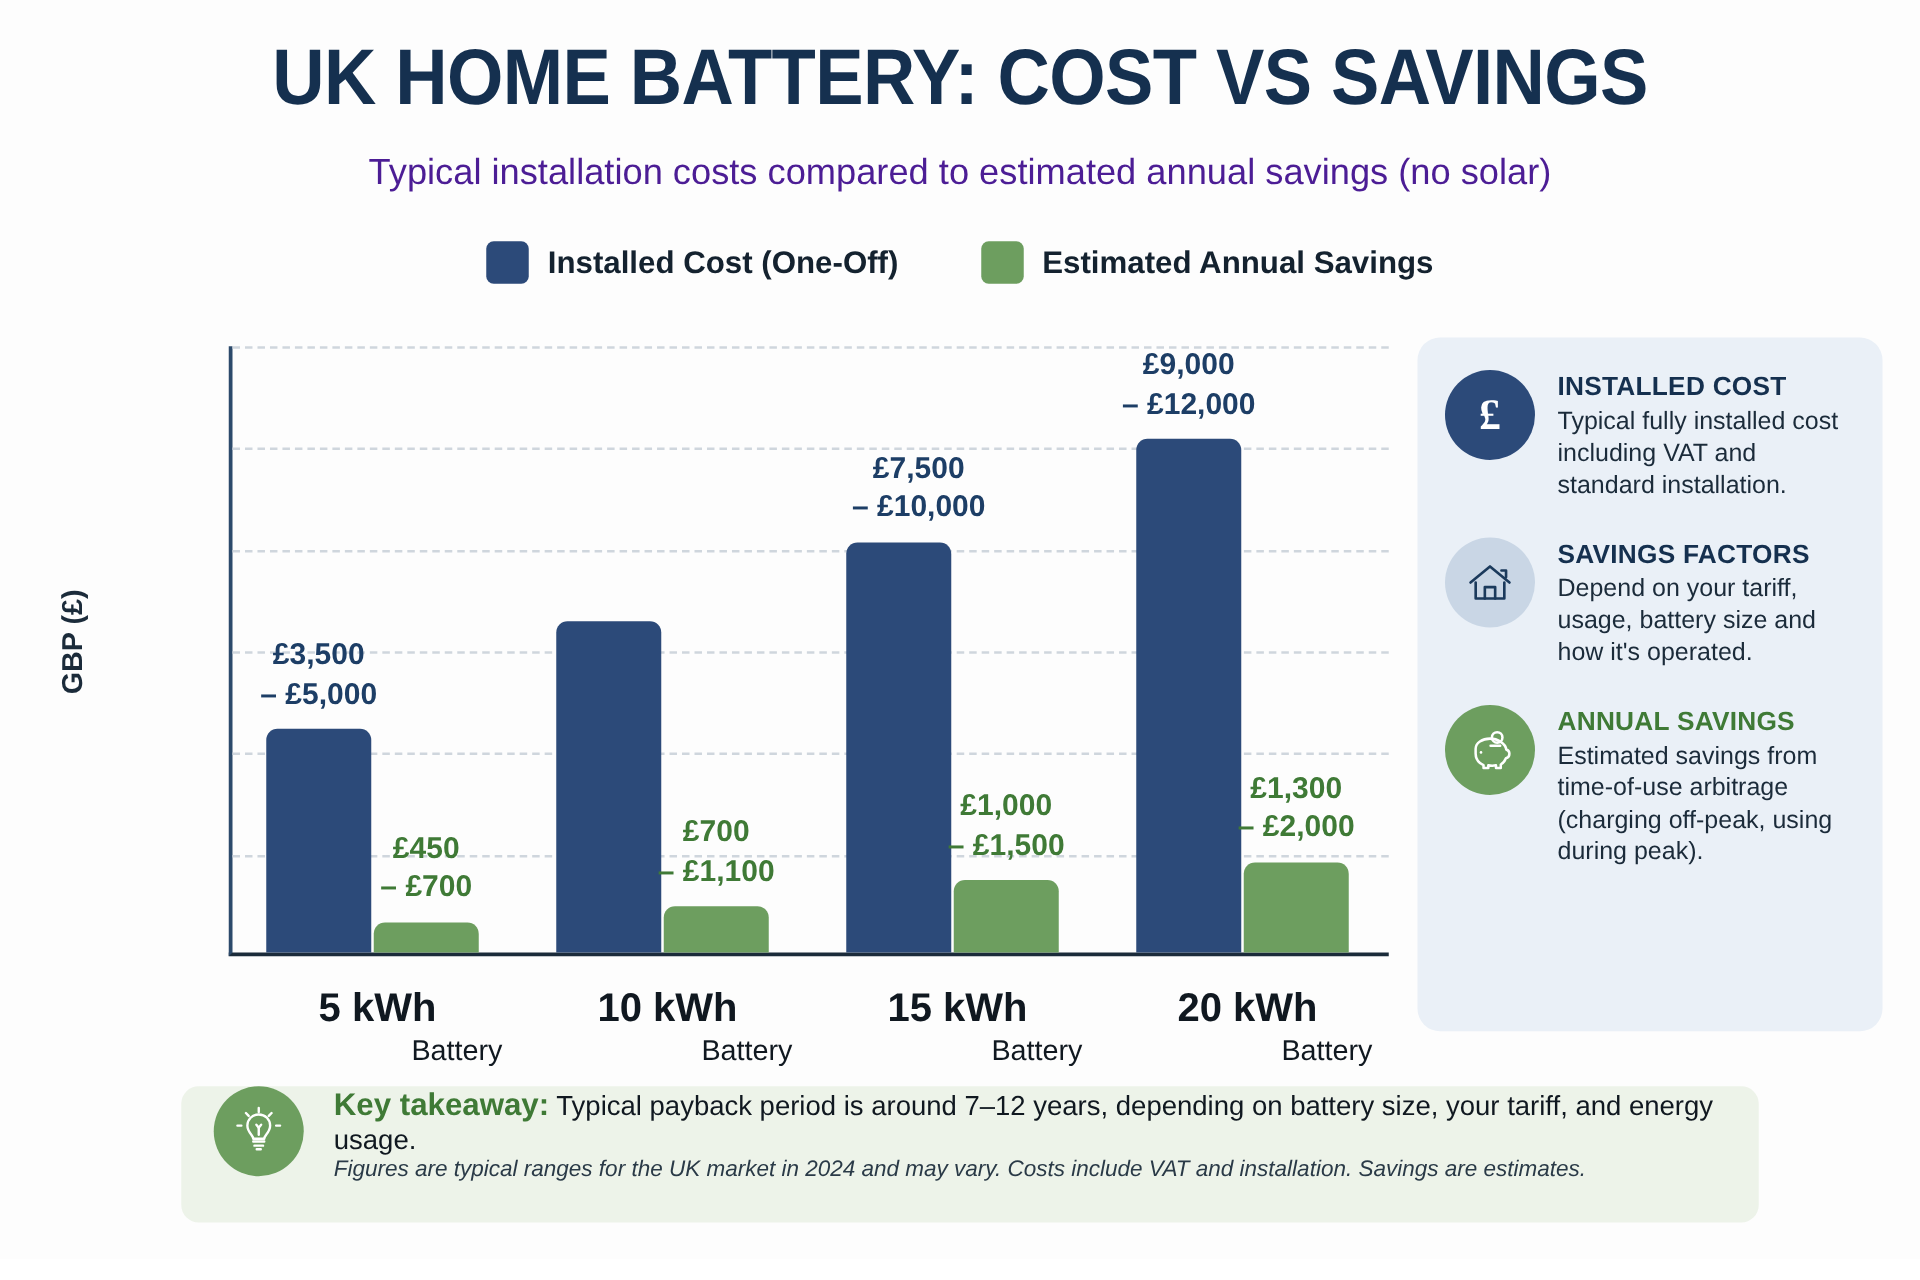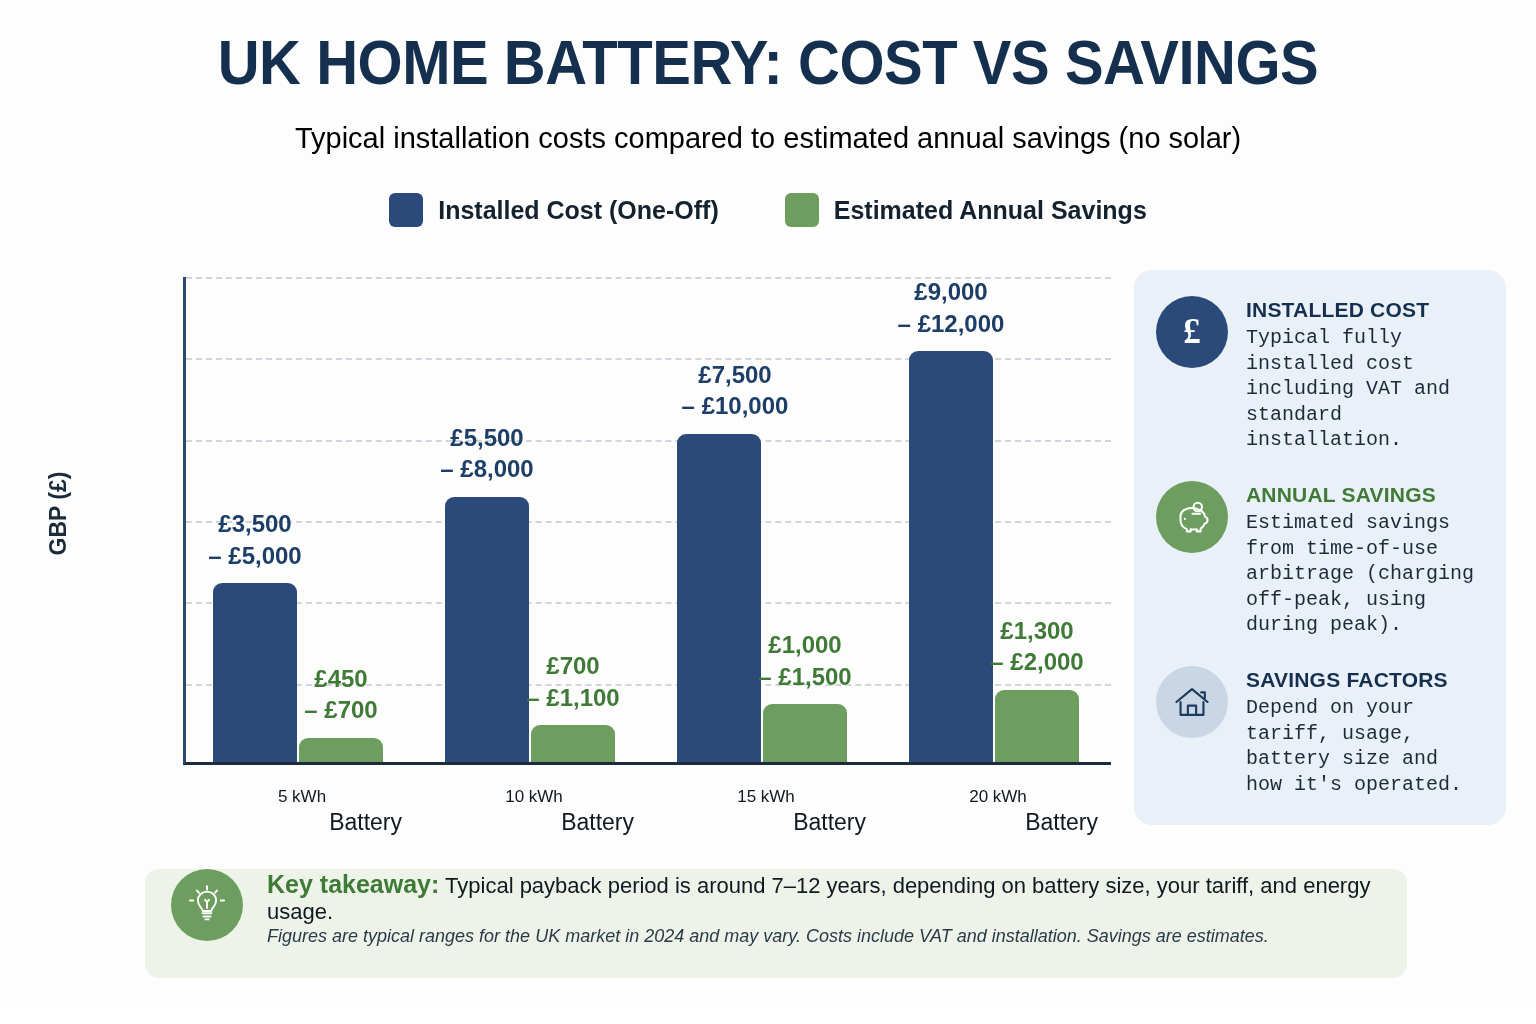--- a/index.html
+++ b/index.html
@@ -31,21 +31,21 @@
     font-family: "Liberation Sans", sans-serif;
     transform: scaleX(0.92);
     text-transform: uppercase;
   }
   .subtitle {
     position: absolute;
     top: 122px; left: 0; width: 1536px;
     text-align: center;
     font-size: 29px;
     font-weight: 400;
-    color: #000000;
+    color: #4c1d95;
   }
 
   
   .legend {
     position: absolute;
     top: 193px; left: 0; width: 1536px;
     display: flex;
     justify-content: center;
     align-items: center;
     gap: 66px;
@@ -101,21 +101,21 @@
     white-space: pre;
   }
   .bar-label.cost   { color: #1d3e66; }
   .bar-label.saving { color: #3f7a36; }
 
   .cat-label {
     position: absolute;
     text-align: center;
     line-height: 1.22;
   }
-  .cat-label .cat-main { display:block; font-size: 17px; font-weight: 400; color: #101820; }
+  .cat-label .cat-main { display:block; font-size: 32px; font-weight: 700; color: #101820; }
   .cat-label .cat-sub  { display:block; font-size: 23px; font-weight: 400; color: #101820; text-align: right; }
 
   
   .side-panel {
     position: absolute;
     left: 1134px; top: 270px;
     width: 372px; height: 555px;
     background: #eaf0f7;
     border-radius: 18px;
     padding: 26px 22px 20px 22px;
@@ -125,21 +125,21 @@
     flex: 0 0 auto;
     width: 72px; height: 72px;
     border-radius: 50%;
     display: flex; align-items: center; justify-content: center;
   }
   .side-text { flex: 1 1 auto; padding-top: 2px; }
   .side-head {
     font-size: 21px; font-weight: 800;
     letter-spacing: 0.2px; margin-bottom: 3px;
   }
-  .side-body { font-size: 20px; line-height: 1.28; color: #1b2b3a; font-family: Liberation Mono, monospace; }
+  .side-body { font-size: 20px; line-height: 1.28; color: #1b2b3a; }
 
   
   .takeaway {
     position: absolute;
     left: 145px; top: 869px;
     width: 1262px; height: 109px;
     background: #edf3e9;
     border-radius: 14px;
     display: flex; align-items: flex-start;
     padding: 0 26px;
@@ -192,22 +192,20 @@
         <div class="bar-label cost" style="left: -41px; width: 220px; top: 231.067px;">£3,500
 – £5,000</div>
         <div class="bar saving" style="left: 113px; width: 84px; height: 24.4px;"></div>
         <div class="bar-label saving" style="left: 45px; width: 220px; top: 385.6px;">£450
 – £700</div>
         <div class="cat-label" style="left: 16px; width: 200px; top: 510px;">
           <span class="cat-main">5 kWh</span>
           <span class="cat-sub">Battery</span>
         </div>
         <div class="bar cost" style="left: 259px; width: 84px; height: 265.35px;"></div>
-        <div class="bar-label cost" style="left: 191px; width: 220px; top: 144.65px;">£5,500
-– £8,000</div>
         <div class="bar saving" style="left: 345px; width: 84px; height: 36.6px;"></div>
         <div class="bar-label saving" style="left: 277px; width: 220px; top: 373.4px;">£700
 – £1,100</div>
         <div class="cat-label" style="left: 248px; width: 200px; top: 510px;">
           <span class="cat-main">10 kWh</span>
           <span class="cat-sub">Battery</span>
         </div>
         <div class="bar cost" style="left: 491px; width: 84px; height: 328.383px;"></div>
         <div class="bar-label cost" style="left: 439px; width: 220px; top: 81.6167px;">£7,500
 – £10,000</div>
@@ -239,46 +237,46 @@
           <text x="12" y="18" font-size="19" font-family="Liberation Serif, serif" font-weight="700" fill="#ffffff" text-anchor="middle">£</text>
         </svg>
       </div>
       <div class="side-text">
         <div class="side-head" style="color:#15304f;text-transform:uppercase">Installed Cost</div>
         <div class="side-body">Typical fully installed cost including VAT and standard installation.</div>
       </div>
     </div>
 
     <div class="side-item">
+      <div class="side-icon" style="background:#c9d6e5">
+        <svg width="44" height="44" viewBox="0 0 48 48" fill="none" stroke="#1b3a5c" stroke-width="2.3" stroke-linecap="round" stroke-linejoin="round" aria-hidden="true">
+          <path d="M7 24L24 10l17 14"></path>
+          <path d="M34 13.5h4v6"></path>
+          <path d="M11.5 24v14h25V24"></path>
+          <path d="M19.5 38V28h9v10"></path>
+        </svg>
+      </div>
+      <div class="side-text">
+        <div class="side-head" style="color:#15304f;text-transform:uppercase">Savings Factors</div>
+        <div class="side-body">Depend on your tariff, usage, battery size and how it's operated.</div>
+      </div>
+    </div>
+
+    <div class="side-item">
       <div class="side-icon" style="background:#6d9e5f">
         <svg width="46" height="46" viewBox="0 0 48 48" fill="none" stroke="#ffffff" stroke-width="2.1" stroke-linecap="round" stroke-linejoin="round" aria-hidden="true">
           <circle cx="30" cy="13.5" r="4.4"></circle>
           <path d="M12 23c0-5 5.5-8.5 12-8.5S37 18.6 37.6 23.6c1.6.5 2.6 1.9 2.6 3.6 0 1.8-1.2 3.3-2.9 3.7-.8 2.2-2.4 4-4.3 5.2V39h-4v-2.2c-1 .2-2 .3-3.1.3s-2.3-.1-3.3-.4V39h-4v-2.3C14.3 34.8 12 31.2 12 27z"></path>
           <circle cx="16.5" cy="26" r="1.1" fill="#ffffff" stroke="none"></circle>
           <path d="M24.5 20.5h8"></path>
         </svg>
       </div>
       <div class="side-text">
         <div class="side-head" style="color:#3f7a36;text-transform:uppercase">Annual Savings</div>
         <div class="side-body">Estimated savings from time-of-use arbitrage (charging off-peak, using during peak).</div>
-      </div>
-    </div>
-
-    <div class="side-item">
-      <div class="side-icon" style="background:#c9d6e5">
-        <svg width="44" height="44" viewBox="0 0 48 48" fill="none" stroke="#1b3a5c" stroke-width="2.3" stroke-linecap="round" stroke-linejoin="round" aria-hidden="true">
-          <path d="M7 24L24 10l17 14"></path>
-          <path d="M34 13.5h4v6"></path>
-          <path d="M11.5 24v14h25V24"></path>
-          <path d="M19.5 38V28h9v10"></path>
-        </svg>
-      </div>
-      <div class="side-text">
-        <div class="side-head" style="color:#15304f;text-transform:uppercase">Savings Factors</div>
-        <div class="side-body">Depend on your tariff, usage, battery size and how it's operated.</div>
       </div>
     </div>
 
   </div>
 
   <div class="takeaway">
     <div class="takeaway-icon">
       <svg width="46" height="46" viewBox="0 0 48 48" fill="none" stroke="#ffffff" stroke-width="2" stroke-linecap="round" stroke-linejoin="round" aria-hidden="true">
         <path d="M24 10c-5.5 0-9.5 4.2-9.5 9.3 0 3.5 1.9 5.9 3.3 7.6 1 1.3 1.6 2.1 1.6 3.3h9.2c0-1.2.6-2 1.6-3.3 1.4-1.7 3.3-4.1 3.3-7.6C33.5 14.2 29.5 10 24 10z"></path>
         <path d="M19.4 32.6h9.2M20.4 36h7.2M22.3 39h3.4"></path>

